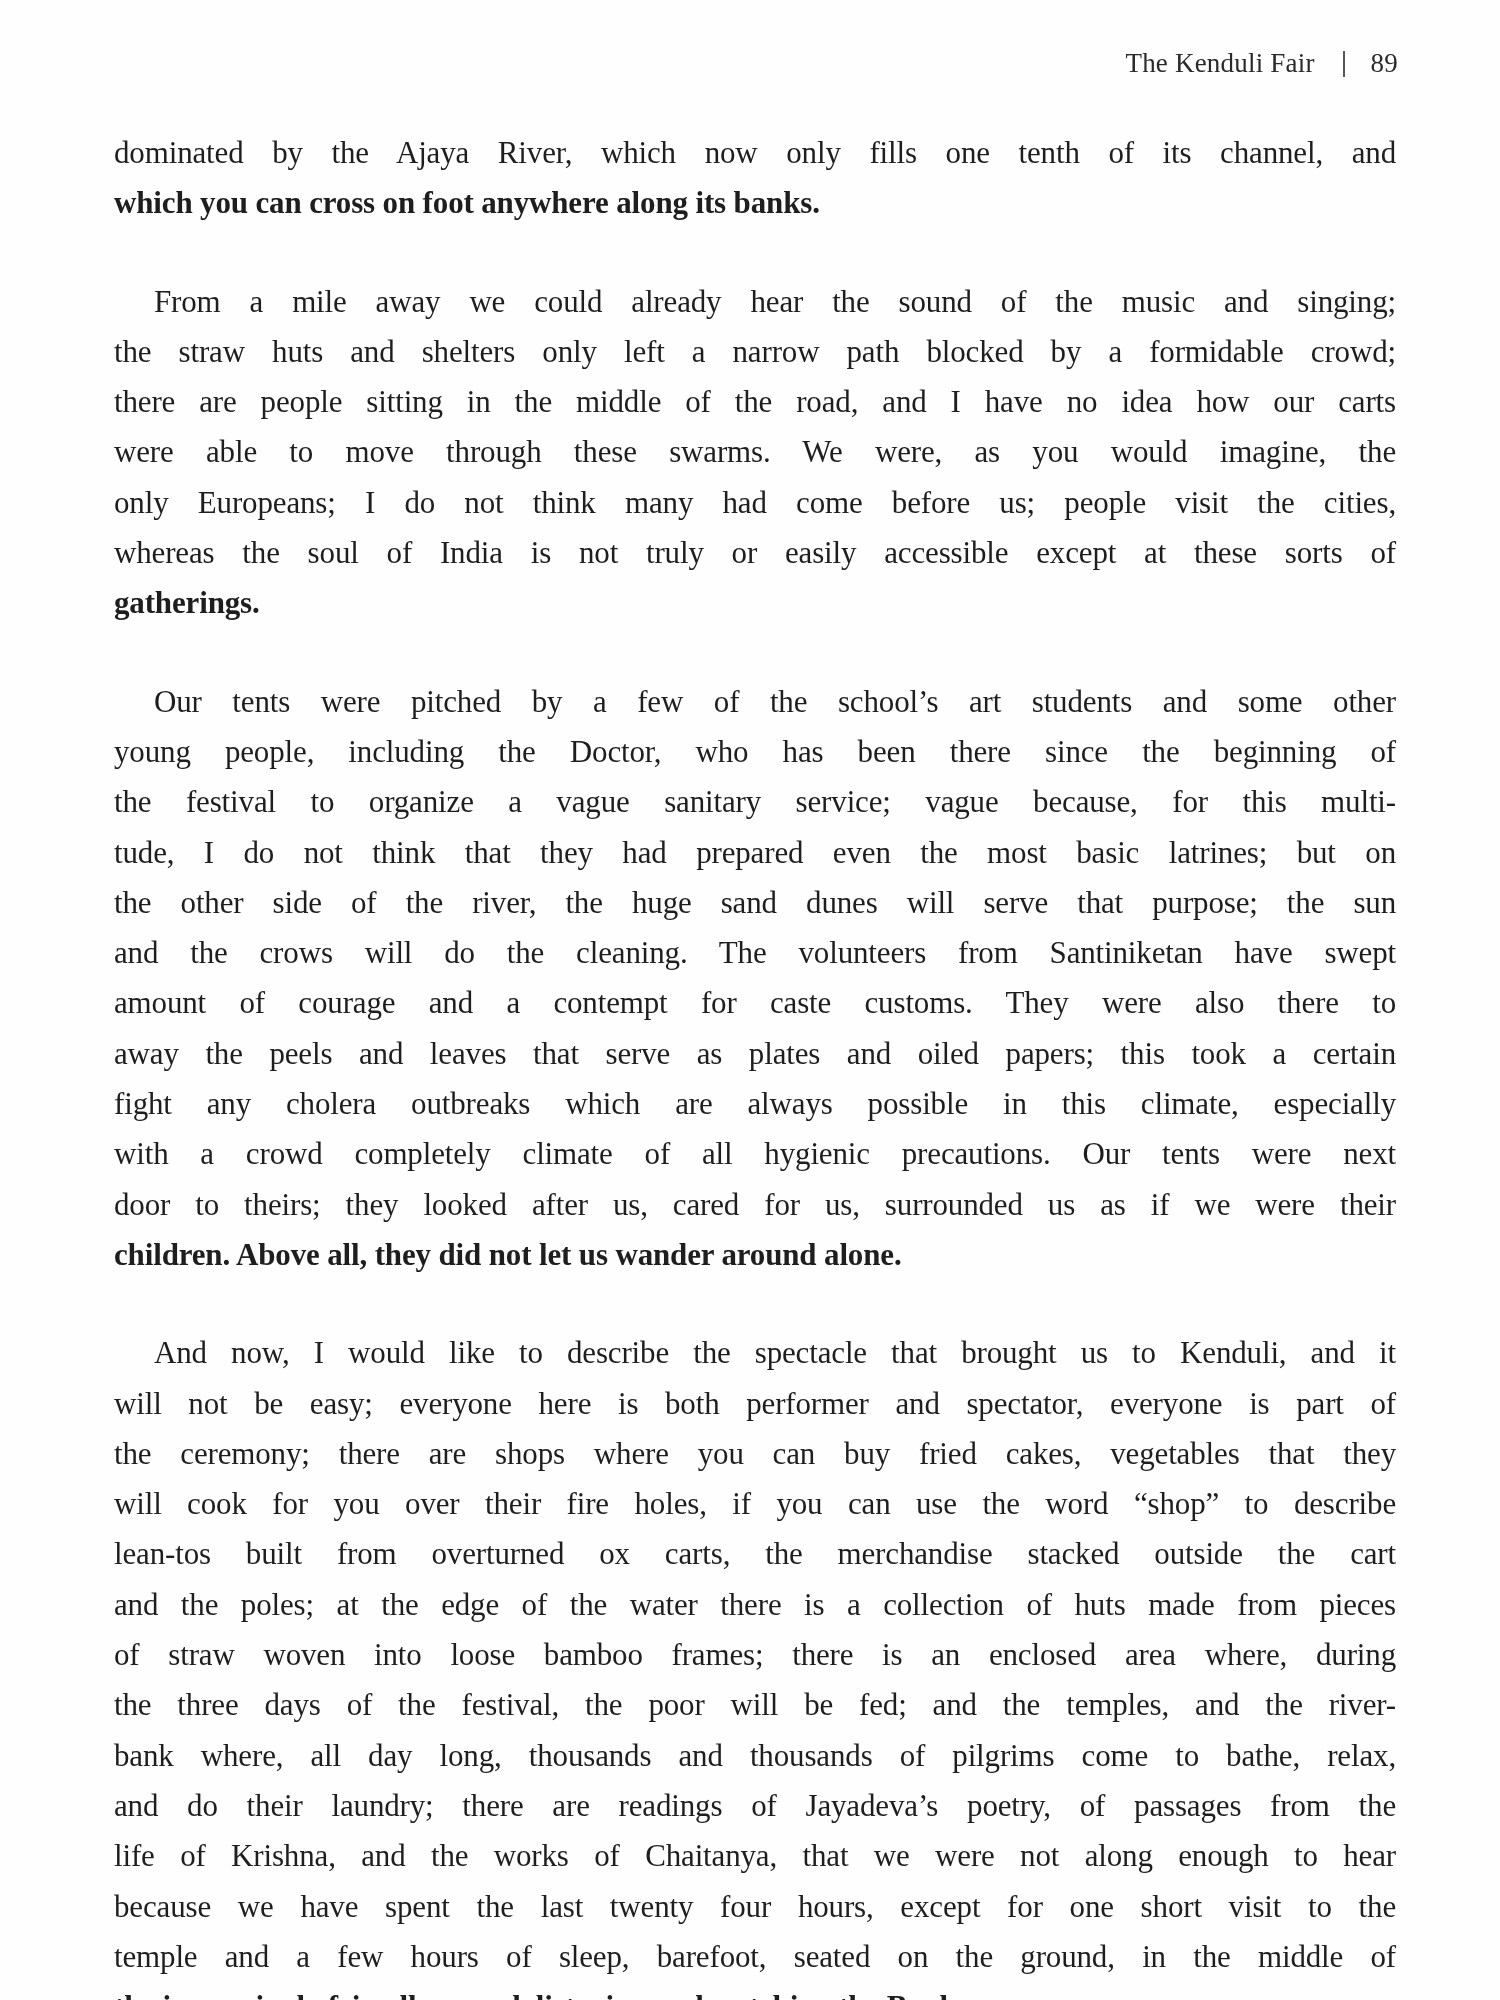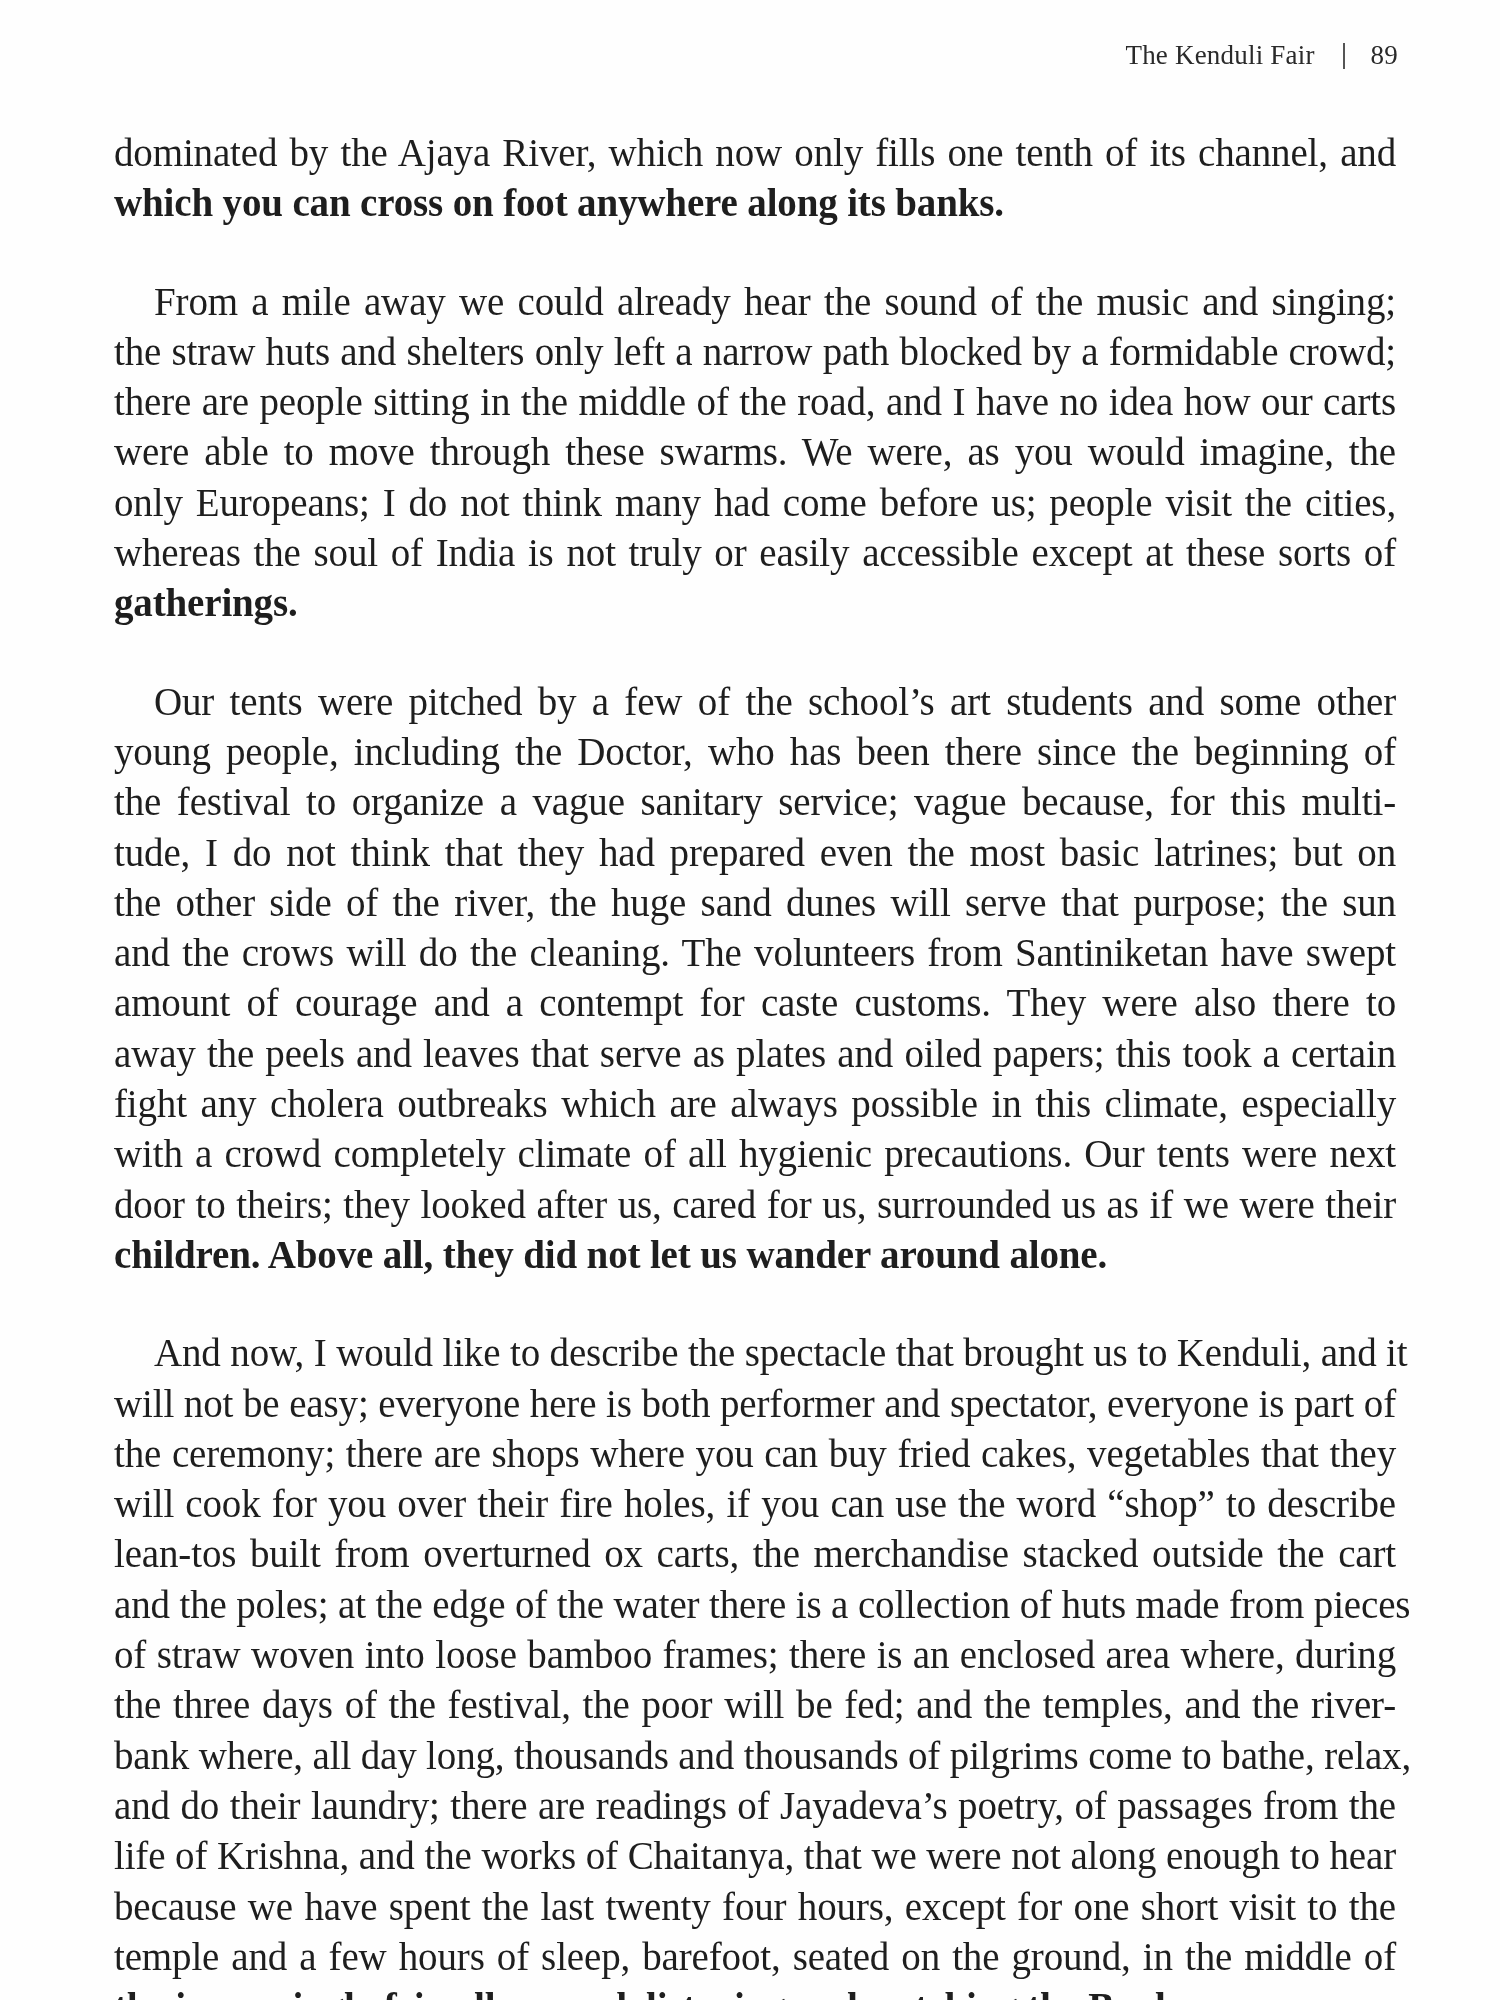--- a/index.html
+++ b/index.html
@@ -17,21 +17,21 @@
     }
     .page {
       position: absolute;
       left: 0; top: 0;
       width: 1500px;
       height: 2000px;
       background: #fefefe;
     }
     .running-head {
       position: absolute;
-      top: 40px;
+      top: 48px;
       right: 102px;
       display: flex;
       align-items: center;
       font-size: 27px;
       color: #2a2a2a;
       letter-spacing: 0.2px;
     }
     .running-head .sep {
       display: inline-block;
       width: 2px;
@@ -41,21 +41,21 @@
     }
     .text-block {
       position: absolute;
       left: 114px;
       top: 128px;
       width: 1282px;
     }
     .line {
       height: 50.3px;
       line-height: 50.3px;
-      font-size: 39px;
+      font-size: 31px;
       white-space: nowrap;
       text-align: justify;
       text-align-last: justify;
       letter-spacing: -0.15px;
     }
     .line.last {
       text-align-last: left;
       font-weight: bold;
     }
     .line.indent {

